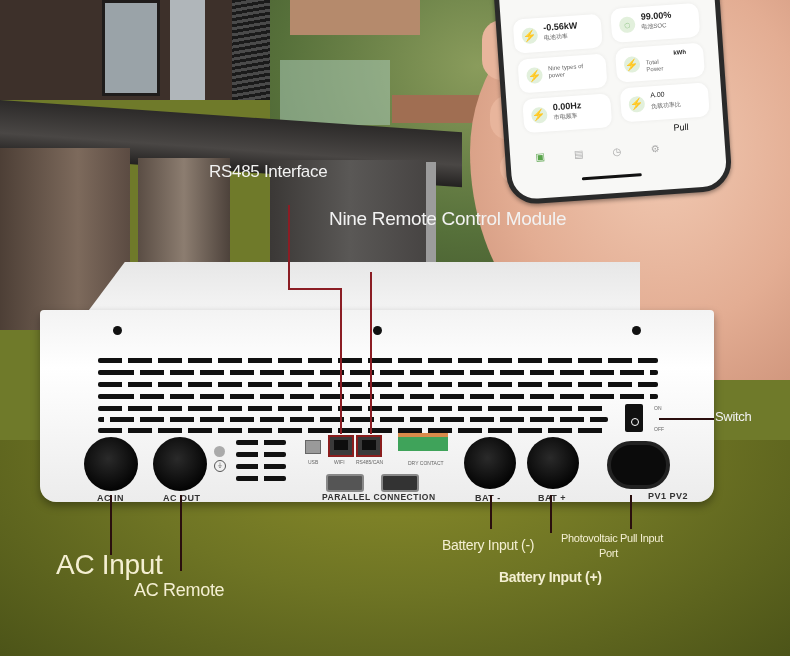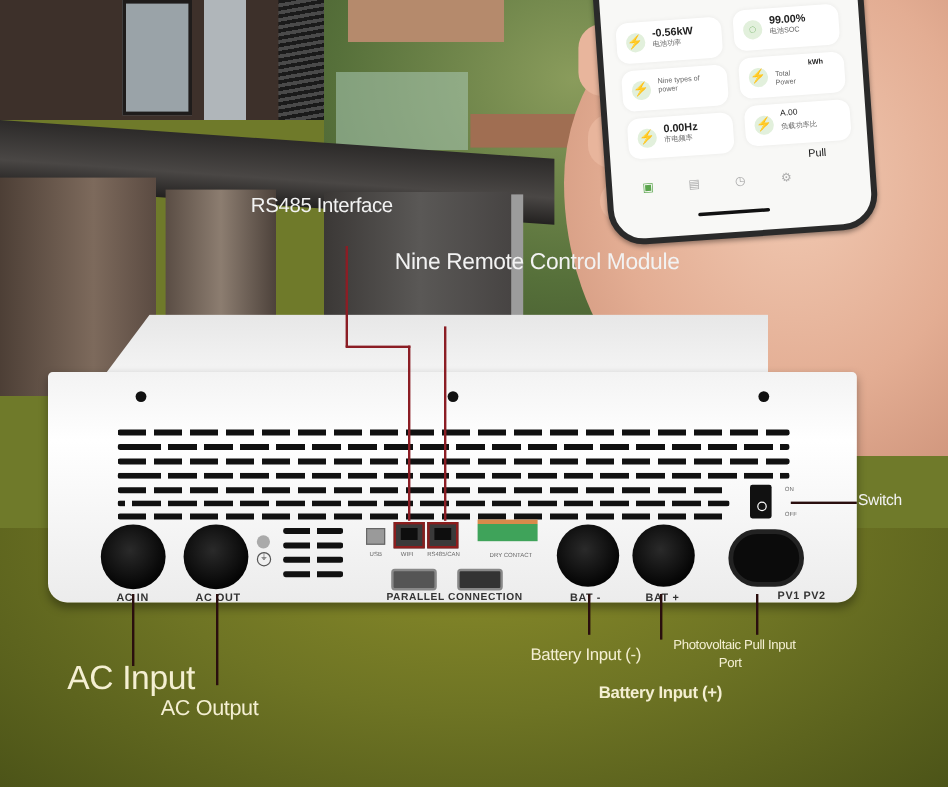--- a/index.html
+++ b/index.html
@@ -184,17 +184,17 @@
 <div class="line" style="left:110px;top:495px;width:2px;height:60px;"></div>
 <div class="line" style="left:180px;top:495px;width:2px;height:76px;"></div>
 <div class="line" style="left:490px;top:495px;width:2px;height:34px;"></div>
 <div class="line" style="left:550px;top:495px;width:2px;height:38px;"></div>
 <div class="line" style="left:630px;top:495px;width:2px;height:34px;"></div>
 
 <span class="lbl lbl-white" style="left:209px;top:162px;font-size:17px;">RS485 Interface</span>
 <span class="lbl lbl-white" style="left:329px;top:208px;font-size:19px;">Nine Remote Control Module</span>
 <span class="lbl lbl-white" style="left:715px;top:409px;font-size:13px;">Switch</span>
 <span class="lbl" style="left:56px;top:549px;font-size:28px;">AC Input</span>
-<span class="lbl" style="left:134px;top:580px;font-size:18px;">AC Output</span>
+<span class="lbl" style="left:134px;top:580px;font-size:18px;">AC Remote</span>
 <span class="lbl" style="left:442px;top:537px;font-size:14px;text-align:center;">Battery Input (-)</span>
 <span class="lbl" style="left:499px;top:569px;font-size:14px;font-weight:bold;">Battery Input (+)</span>
 <span class="lbl" style="left:561px;top:532px;font-size:11px;">Photovoltaic Pull Input</span>
 <span class="lbl" style="left:561px;top:547px;font-size:11px;margin-left:38px;">Port</span>
 
 </body></html>

